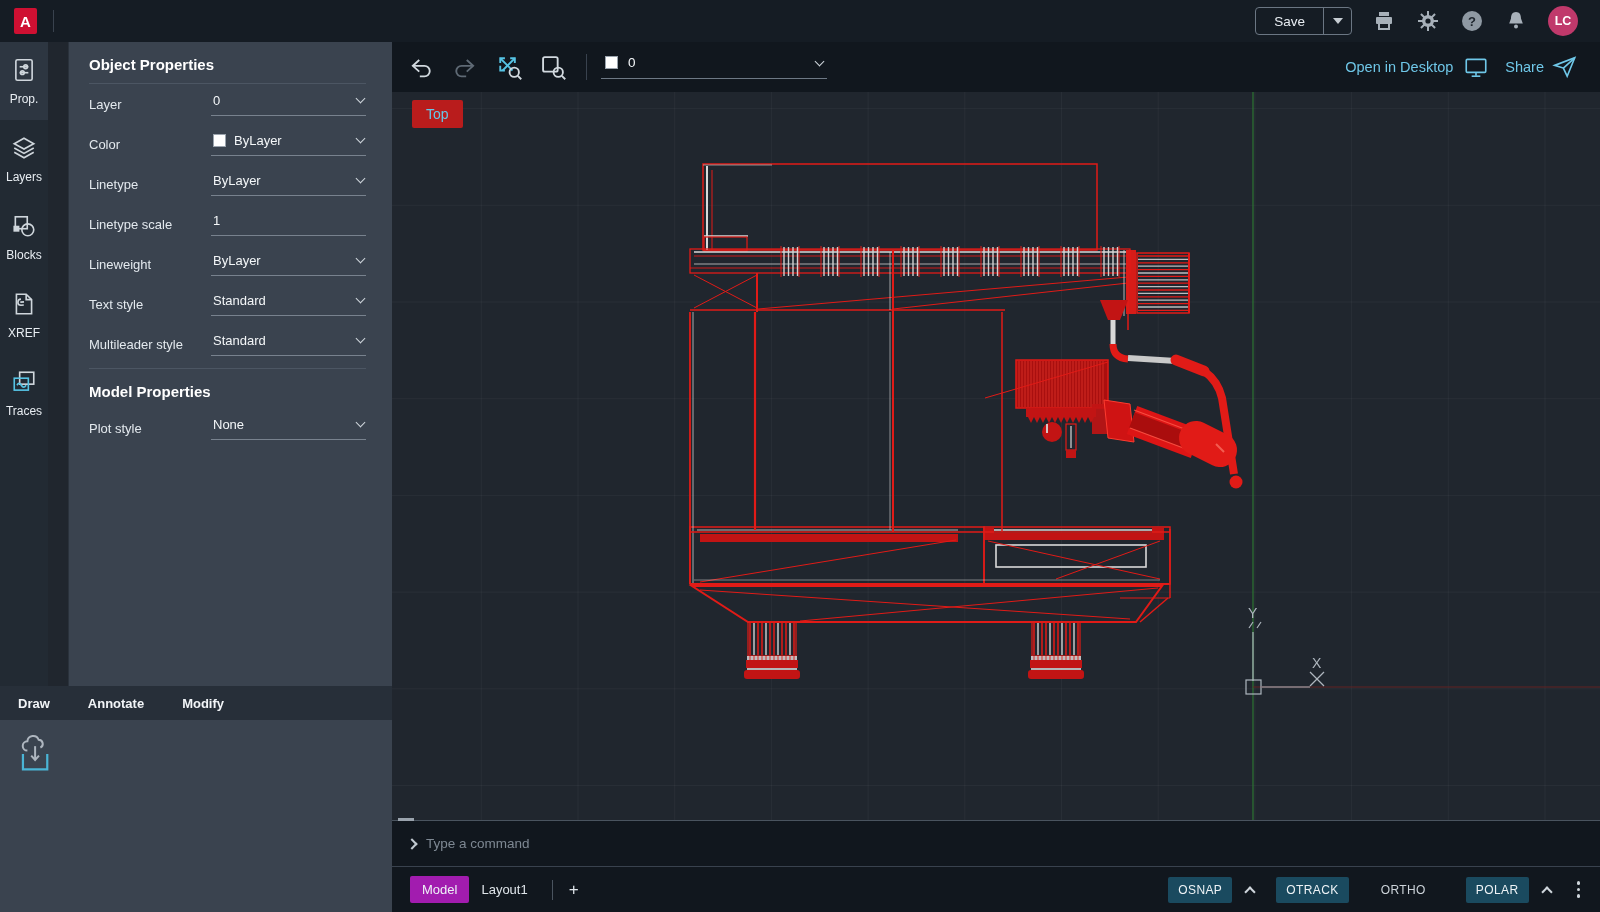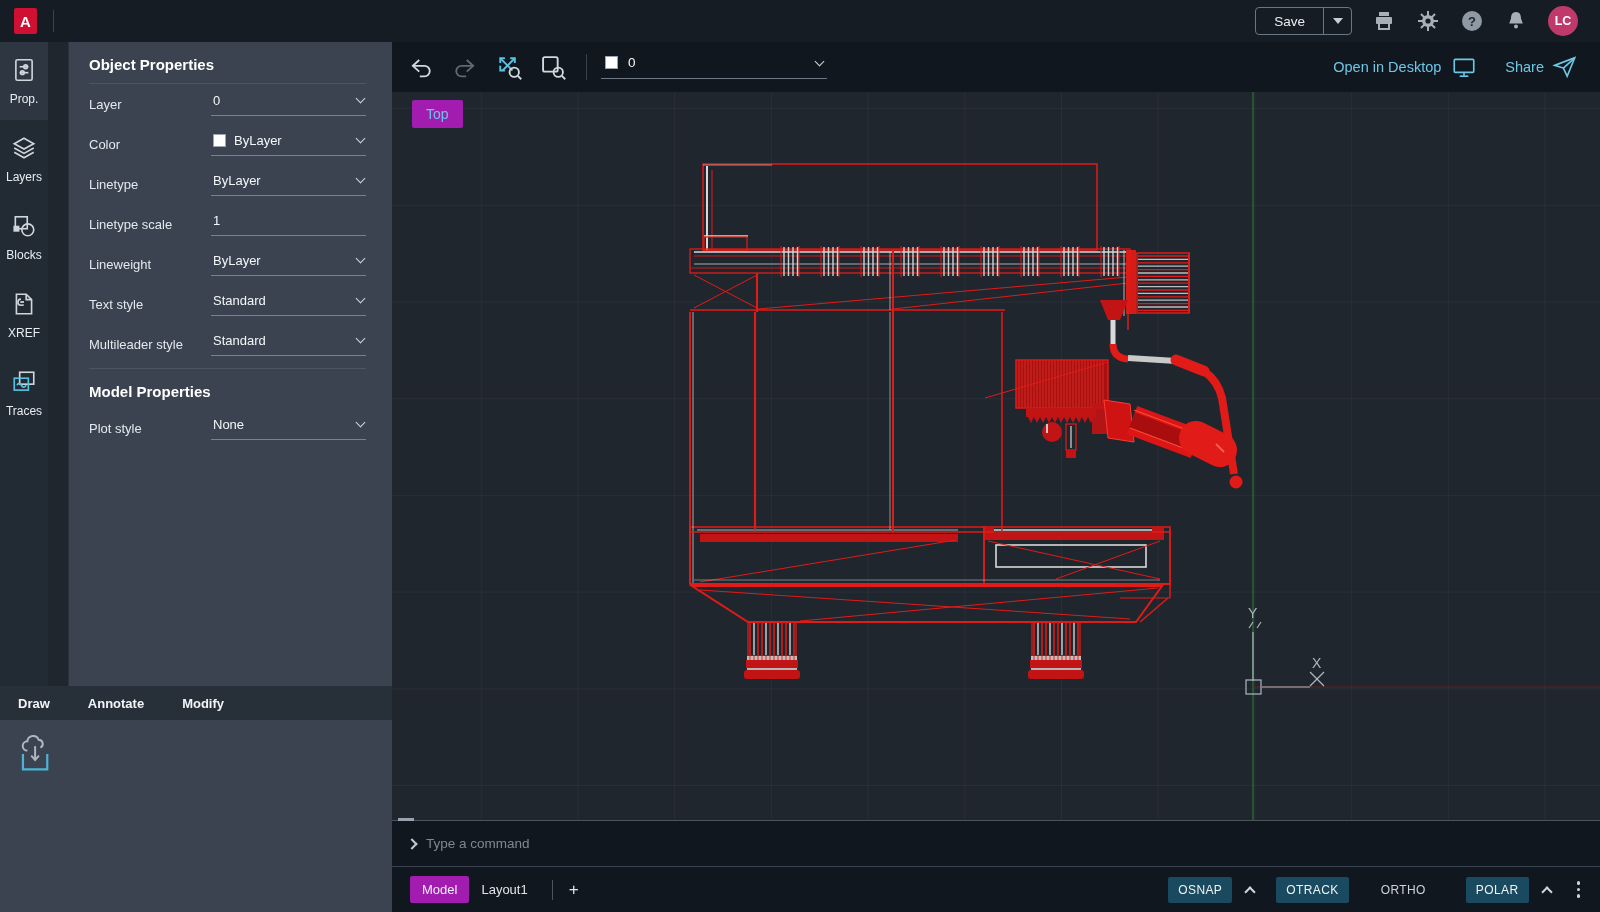--- a/index.html
+++ b/index.html
@@ -62,24 +62,24 @@
   .tb-icon.dim svg { stroke:#5f6a75; }
   .tb-divider { width:1px; height:26px; background:#39424e; margin-left:18px; }
   #layer-select { margin-left:14px; width:226px; display:flex; align-items:center; gap:10px;
     border-bottom:1px solid #6d7884; padding:0 4px 8px 4px; cursor:pointer; }
   #layer-select .pvalue { font-size:13.5px; }
   #toolbar-right { margin-left:auto; display:flex; align-items:center; gap:10px; padding-right:22px;
     color:#6fc7e8; font-size:14.5px; }
   #toolbar-right .lbl { cursor:pointer; }
   #toolbar-right svg { stroke:#6fc7e8; fill:none; stroke-width:1.5; }
   #open-desktop { display:flex; align-items:center; gap:10px; }
-  #share-group { display:flex; align-items:center; gap:8px; margin-left:18px; }
+  #share-group { display:flex; align-items:center; gap:8px; margin-left:6px; }
 
   #canvas { position:absolute; left:0; top:50px; width:1208px; height:728px; background:#20262e; overflow:hidden; }
-  #view-badge { position:absolute; left:20px; top:8px; background:#a21caf; color:#66c7e9;
+  #view-badge { position:absolute; left:20px; top:8px; background:#b91c1c; color:#66c7e9;
     font-size:14px; padding:6px 14px; border-radius:2px; cursor:pointer; z-index:5; }
   #cad-svg { position:absolute; left:0; top:0; }
 
   
   #command-bar { position:absolute; left:0; top:778px; width:1208px; height:46px; background:#11171e;
     border-top:1px solid #4a545f; display:flex; align-items:center; padding-left:16px; z-index:10; }
   #resize-dash { position:absolute; left:6px; top:776px; width:16px; height:3px; background:#9aa3ad; z-index:12; }
   .prompt-chev { width:8px; height:8px; border-right:2px solid #c2cad1; border-bottom:2px solid #c2cad1;
     transform:rotate(-45deg); margin-right:10px; }
   #command-input { background:transparent; border:none; outline:none; color:#cfd6dc; font-size:13.5px;

